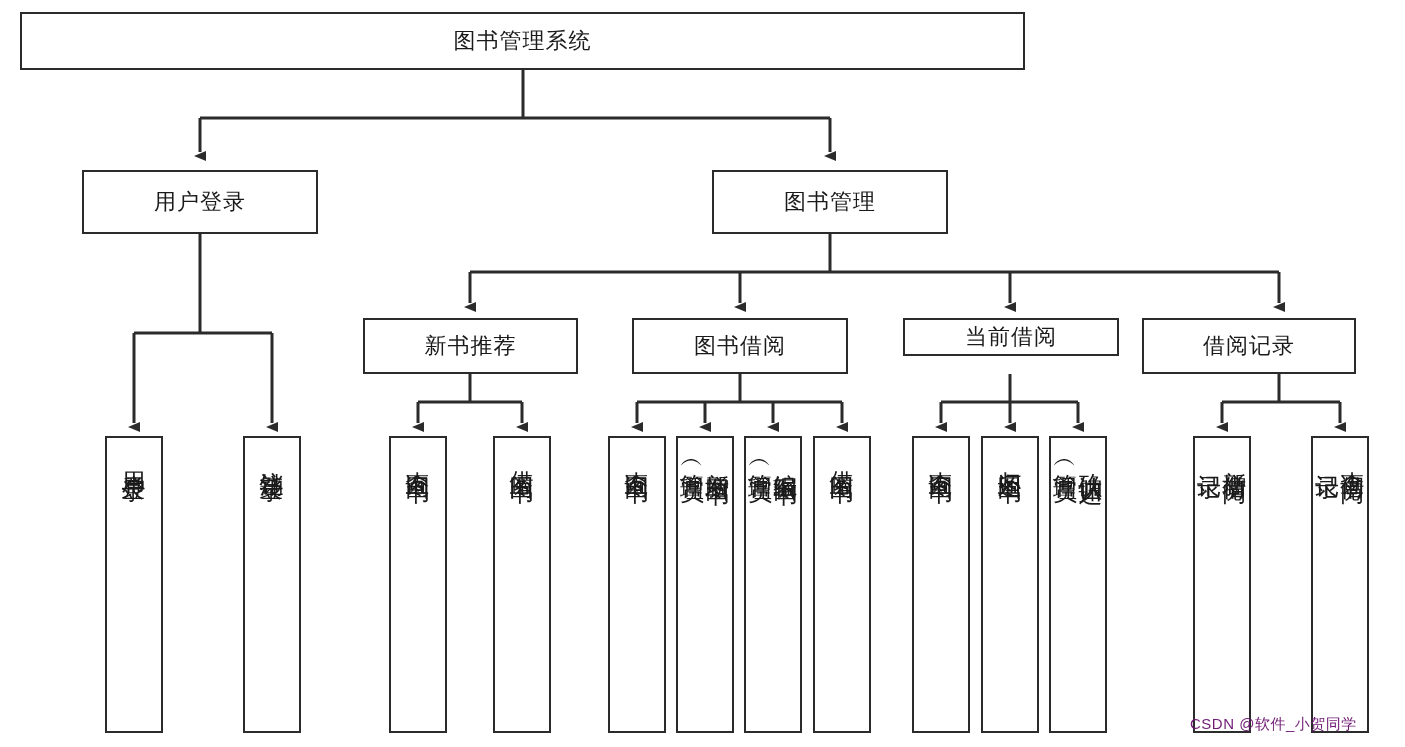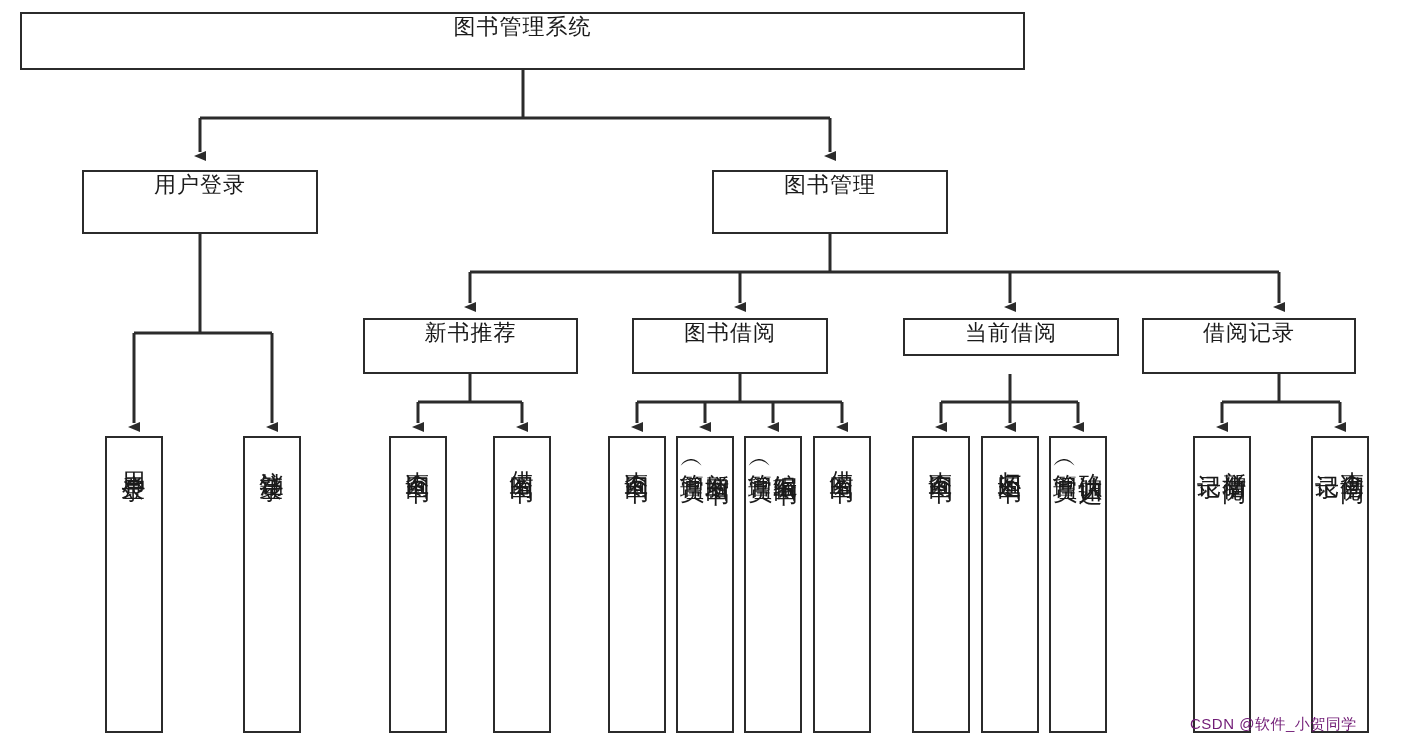--- a/index.html
+++ b/index.html
@@ -13,20 +13,21 @@
   }
   #canvas{position:absolute;left:0;top:0;width:1405px;height:747px;}
   svg.edges{position:absolute;left:0;top:0;width:1405px;height:747px;pointer-events:none;}
 
   .node{
     position:absolute;
     box-sizing:border-box;
     background:#ffffff;
     border:2px solid #2b2b2b;
     display:flex;
+    align-items:center;
     justify-content:center;
     color:#1a1a1a;
   }
   .node .label{
     display:block;
     text-align:center;
     line-height:1.18;
     white-space:pre;
   }
   .node.horiz .label{
@@ -129,21 +130,21 @@
   <div class="node horiz" style="left:82px;top:170px;width:236px;height:64px;">
     <span class="label">用户登录</span>
   </div>
   <div class="node horiz" style="left:712px;top:170px;width:236px;height:64px;">
     <span class="label">图书管理</span>
   </div>
 
   <div class="node horiz" style="left:363px;top:318px;width:215px;height:56px;font-family:Liberation Serif, serif;">
     <span class="label">新书推荐</span>
   </div>
-  <div class="node horiz" style="left:632px;top:318px;width:196px;height:56px;">
+  <div class="node horiz" style="left:632px;top:318px;width:216px;height:56px;">
     <span class="label">图书借阅</span>
   </div>
   <div class="node horiz" style="left:903px;top:318px;width:216px;height:38px;">
     <span class="label">当前借阅</span>
   </div>
   <div class="node horiz" style="left:1142px;top:318px;width:214px;height:56px;">
     <span class="label">借阅记录</span>
   </div>
 
   <div class="node vert" style="left:105px;top:436px;width:58px;height:297px;">

